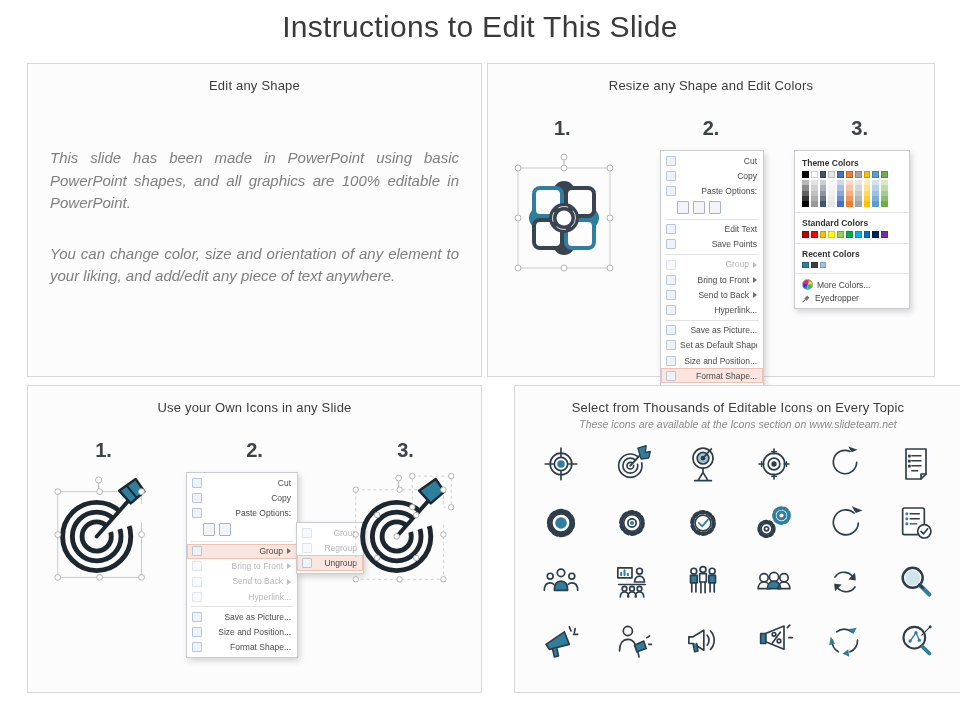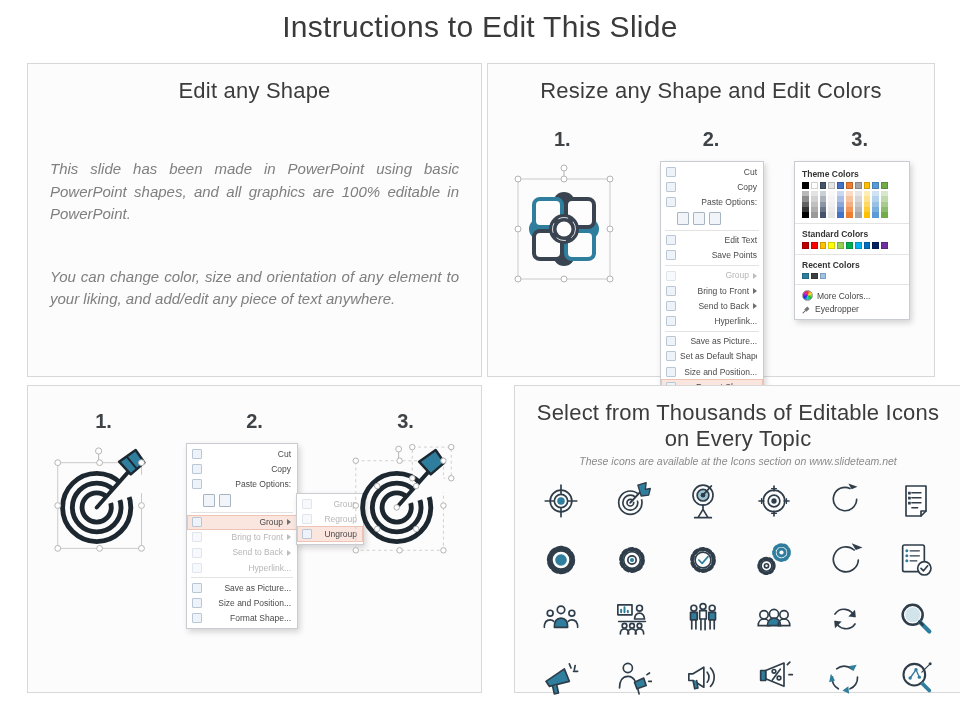--- a/index.html
+++ b/index.html
@@ -6,23 +6,23 @@
   html,body{margin:0;padding:0;}
   body{width:960px;height:720px;position:relative;background:#ffffff;overflow:hidden;
        font-family:"Liberation Sans",sans-serif;color:#3c3c3c;}
   .slide-title{position:absolute;top:10px;left:0;width:100%;text-align:center;margin:0;
        font-size:30px;font-weight:400;color:#3a3a3a;letter-spacing:.3px;}
   .panel{position:absolute;background:#fcfcfc;border:1px solid #d8d8d8;box-sizing:border-box;}
   #p-tl{left:27px;top:63px;width:455px;height:314px;}
   #p-tr{left:487px;top:63px;width:448px;height:314px;}
   #p-bl{left:27px;top:385px;width:455px;height:308px;}
   #p-br{left:514px;top:385px;width:448px;height:308px;}
-  .panel h2{margin:14px 8px 0;font-size:22px;font-weight:400;color:#3c3c3c;text-align:center;letter-spacing:.2px;}
+  .panel h2{margin:14px 8px 0;font-size:13px;font-weight:400;color:#3c3c3c;text-align:center;letter-spacing:.2px;}
   .ptext{margin:0 22px;font-style:italic;font-size:15px;line-height:1.5;color:#7f7f7f;text-align:justify;}
-  .p1{margin-top:54px;} .p2{margin-top:40px;}
+  .p1{margin-top:54px;} .p2{margin-top:28px;}
   .steps{display:flex;margin-top:24px;}
   .steps span{flex:1;text-align:center;font-size:20px;font-weight:700;color:#3e4347;}
   .imgs{position:relative;height:200px;margin-top:6px;}
   .slot{position:absolute;top:4px;}
   .s1{left:16px;} .s2{left:172px;} .s3{left:306px;}
   .b1{left:20px;} .b2{left:158px;} .b3{left:320px;}
   
   .menu{width:104px;background:#fff;border:1px solid #c9cdd2;box-shadow:2px 3px 6px rgba(0,0,0,.16);
         padding:2px 0;font-size:8.5px;color:#4a4a4a;text-align:left;box-sizing:border-box;}
   .menu-bl{width:112px;}
@@ -289,20 +289,21 @@
             <path d="M7 2l3 3-4 4-3-3z" fill="#777"></path>
           </svg>
           <span>Eyedropper</span>
         </div>
       </div>
     </div>
   </div>
 </section>
 
 <section id="p-bl" class="panel">
+  <h2>Use your Own Icons in any Slide</h2>
   <div class="steps">
     <span>1.</span>
     <span>2.</span>
     <span>3.</span>
   </div>
   <div class="imgs">
     <div class="slot b1">
       <svg viewBox="0 0 115 130" width="112" height="127">
         <line x1="52" y1="10" x2="52" y2="20" stroke="#b3b3b3"></line>
         <circle cx="52" cy="8" r="3.2" fill="#fff" stroke="#b3b3b3"></circle>

